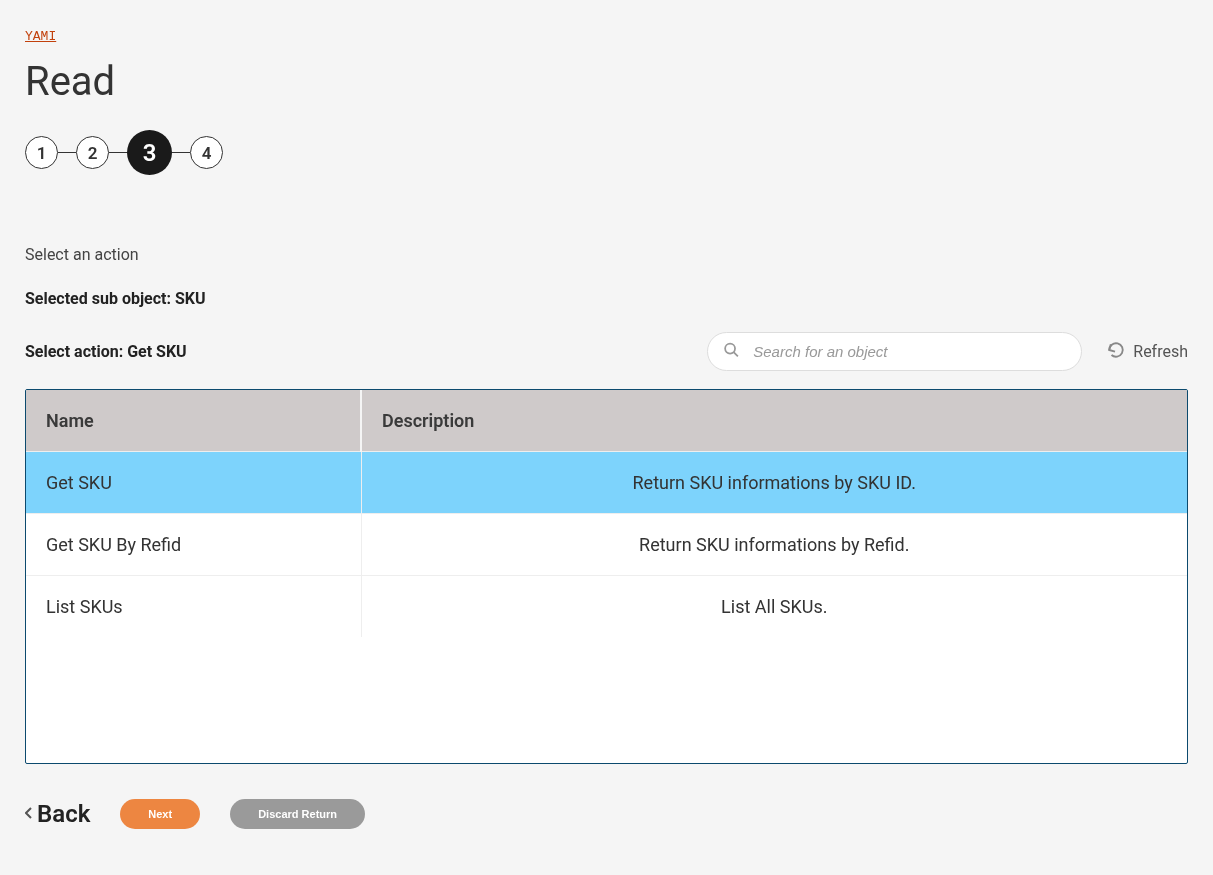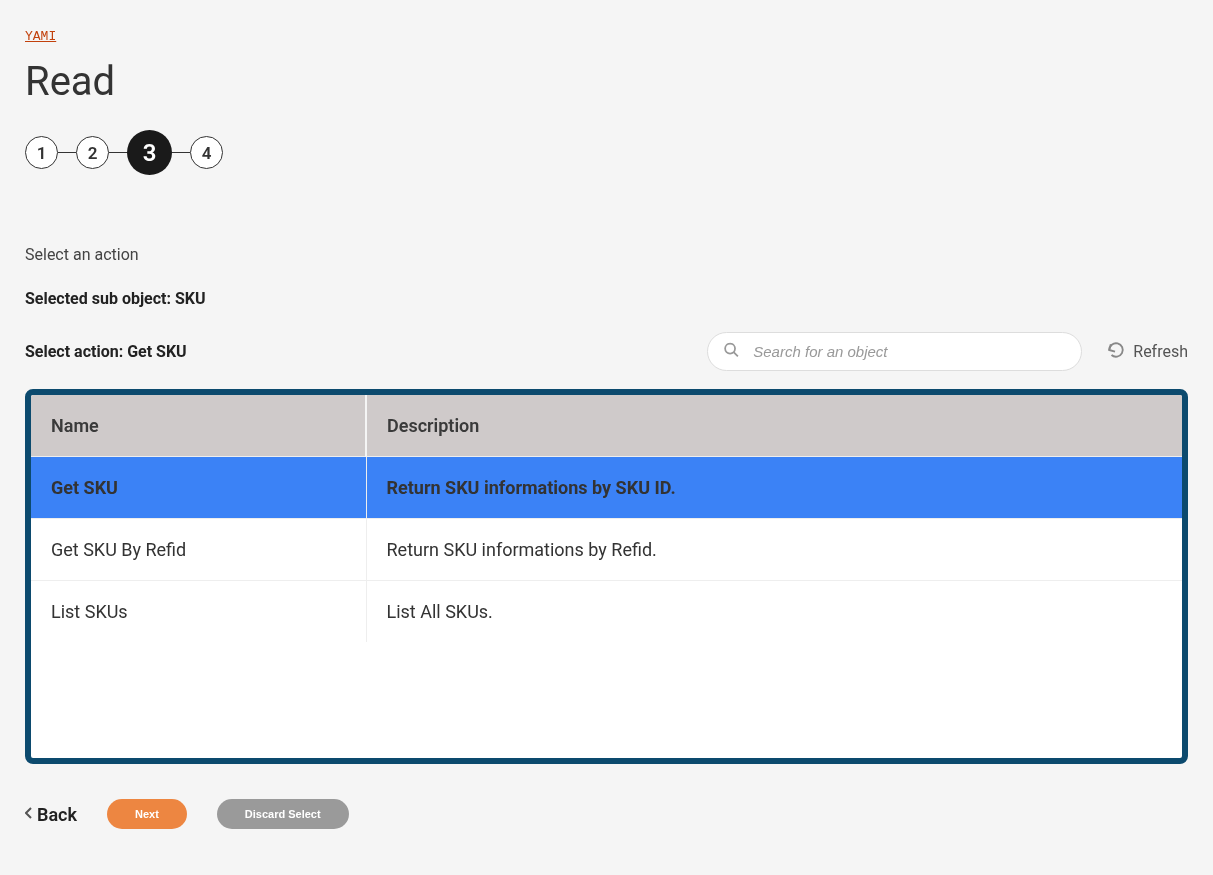--- a/index.html
+++ b/index.html
@@ -116,22 +116,22 @@
       align-items: center;
       gap: 8px;
       cursor: pointer;
       color: #555;
       font-size: 16px;
     }
     .refresh-icon {
       color: #888;
     }
     .table-container {
-      border: 6px solid #0c4a6e;
-      border-radius: 8px;
+      border: 1px solid #0c4a6e;
+      border-radius: 2px;
       overflow: hidden;
       background: #fff;
       min-height: 375px;
     }
     table {
       width: 100%;
       border-collapse: collapse;
     }
     thead {
       background: #cfcaca;
@@ -154,40 +154,41 @@
       border-top: 1px solid #eee;
     }
     td {
       padding: 20px 20px;
       font-size: 18px;
       color: #333;
       border-right: 1px solid #eee;
     }
     td:last-child {
       border-right: none;
+      text-align: center;
     }
     tbody tr.selected {
-      background: #3b82f6;
-      font-weight: 700;
+      background: #7dd3fc;
+      font-weight: 400;
     }
     tbody tr {
       cursor: pointer;
     }
     .footer-buttons {
       display: flex;
       align-items: center;
       gap: 30px;
       margin-top: 35px;
     }
     .back-link {
       display: flex;
       align-items: center;
       gap: 4px;
       cursor: pointer;
-      font-size: 18px;
+      font-size: 24px;
       font-weight: 600;
       color: #222;
     }
     .back-link .chevron {
       font-size: 14px;
       color: #555;
     }
     .btn {
       border: none;
       border-radius: 20px;
@@ -280,17 +281,17 @@
 <div class="footer-buttons">
   <div class="back-link">
     <span class="chevron">
       <svg width="8" height="12" viewBox="0 0 8 12" fill="none" stroke="currentColor" stroke-width="2">
         <polyline points="6 1 1 6 6 11"></polyline>
       </svg>
     </span>
     <span>Back</span>
   </div>
   <button class="btn btn-primary">Next</button>
-  <button class="btn btn-secondary">Discard Select</button>
+  <button class="btn btn-secondary">Discard Return</button>
 </div>
 
 
 
 
 </body></html>

